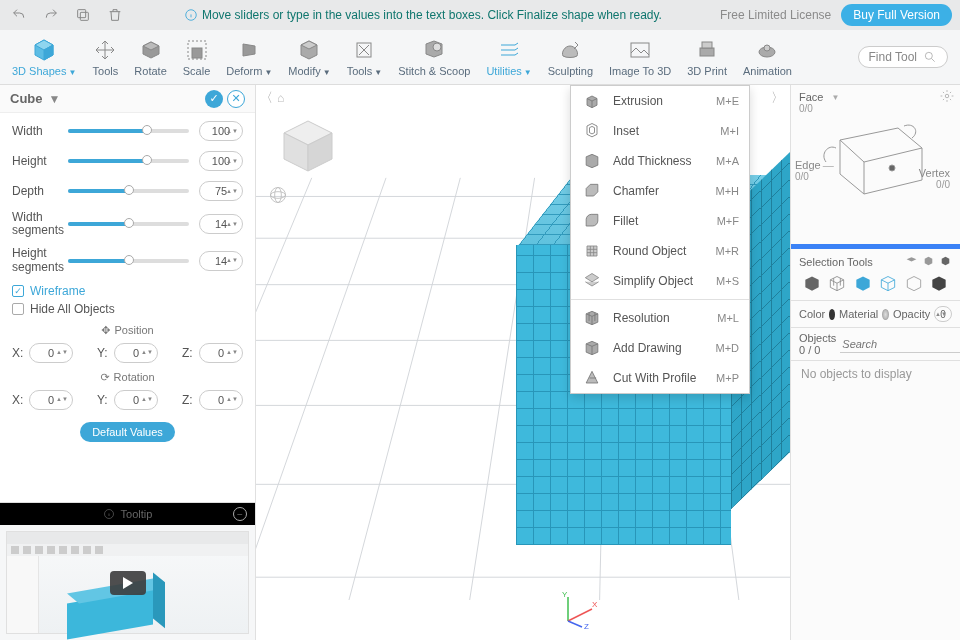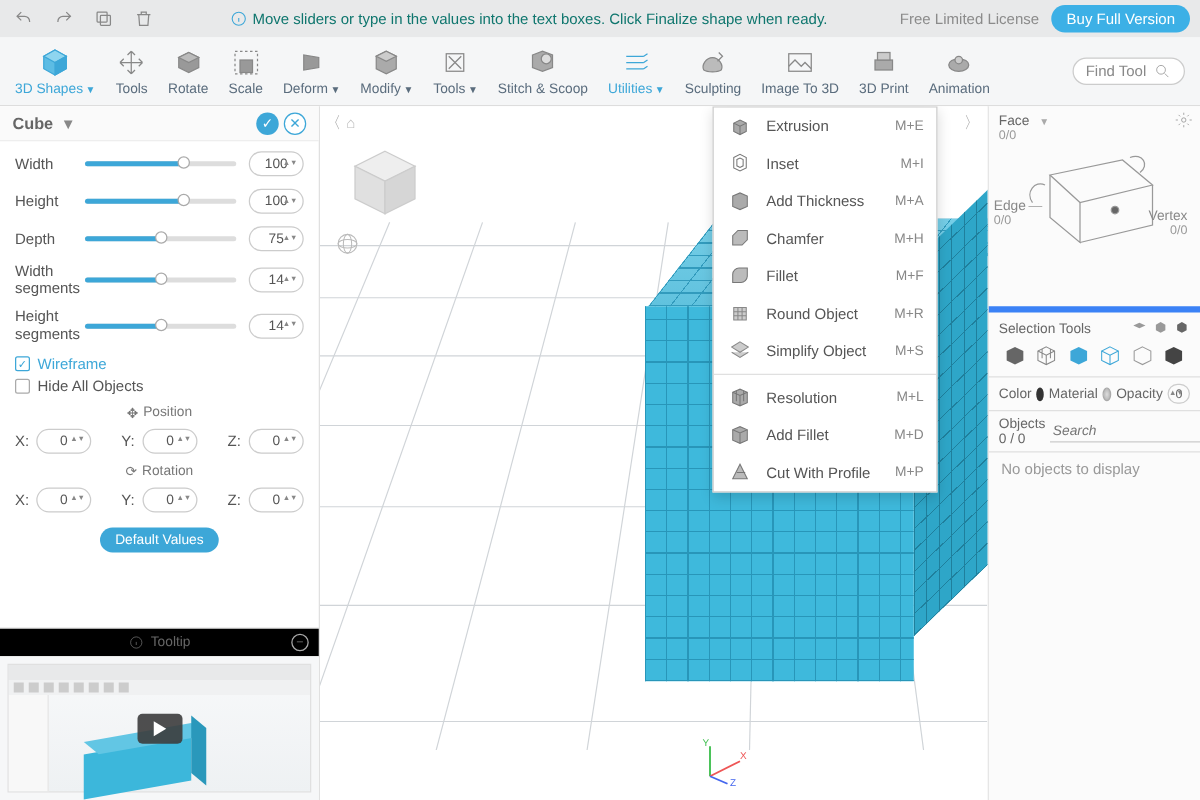--- a/index.html
+++ b/index.html
@@ -571,21 +571,21 @@
           <span class="dlbl">Resolution</span>
           <span class="dshort">M+L</span>
         </div>
       <div class="drow">
           <div class="dicon">
             <svg viewBox="0 0 24 24" fill="#aaa" stroke="#777">
               <path d="M5 7l7-3 7 3v10l-7 3-7-3z"></path>
               <path d="M5 7l7 3 7-3M12 10v10"></path>
             </svg>
           </div>
-          <span class="dlbl">Add Fillet</span>
+          <span class="dlbl">Add Drawing</span>
           <span class="dshort">M+D</span>
         </div>
       <div class="drow">
           <div class="dicon">
             <svg viewBox="0 0 24 24" fill="#bbb" stroke="#777">
               <path d="M5 18l7-14 7 14z"></path>
               <path d="M9 12h8"></path>
             </svg>
           </div>
           <span class="dlbl">Cut With Profile</span>

